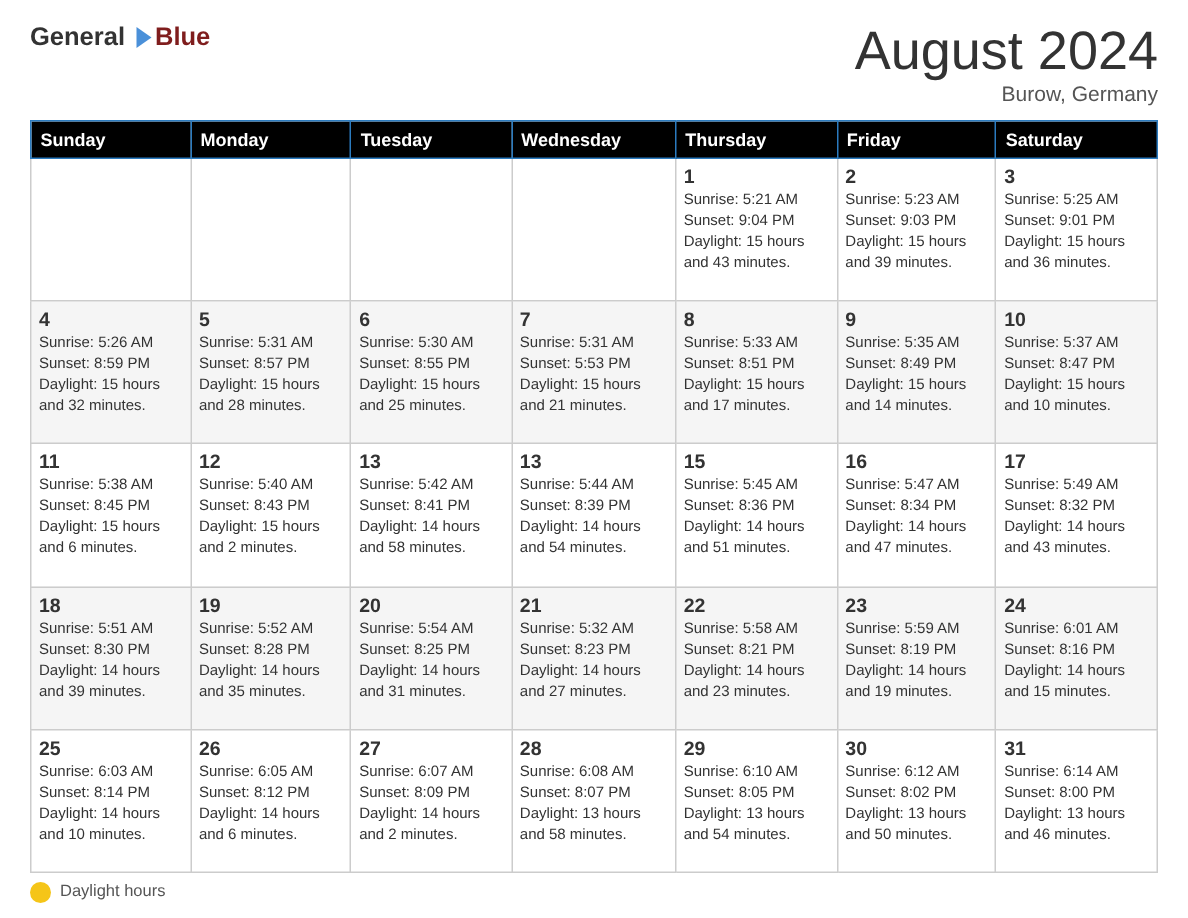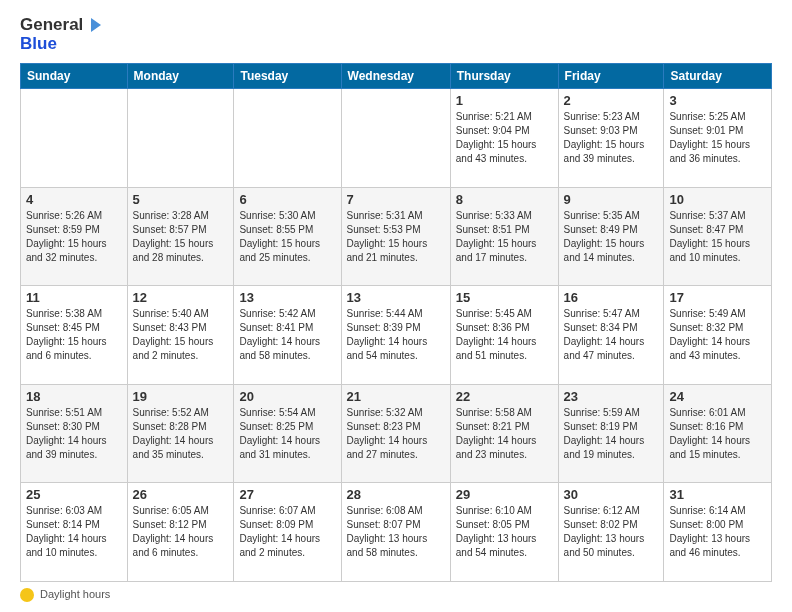--- a/index.html
+++ b/index.html
@@ -41,21 +41,21 @@
       font-size: 14px;
       color: #555;
       margin-top: 2px;
     }
     .calendar-table {
       width: 100%;
       border-collapse: collapse;
       flex: 1;
     }
     .calendar-table th {
-      background-color: #0369a1;
+      background-color: #000000;
       color: #fff;
       font-size: 12px;
       font-weight: bold;
       padding: 5px 6px;
       text-align: left;
       border: 1px solid #2b7bbf;
     }
     .calendar-table td {
       border: 1px solid #ccc;
       vertical-align: top;
@@ -98,30 +98,34 @@
       margin-right: 6px;
       display: inline-block;
     }
   </style>
 </head>
 <body>
 
 <div class="page">
   <div class="header">
     <div class="logo">
-    <div style="display:flex;flex-direction:column;line-height:1.1">
+    <div style="display:flex;line-height:1.1">
       <div style="display:flex;align-items:center;gap:2px">
         <span style="font-size:17px;font-weight:bold;color:#333;font-family:Arial">General</span>
         <svg width="18" height="18" viewBox="0 0 18 18">
           <polygon points="6,2 16,9 6,16" fill="#4a90d9"></polygon>
         </svg>
       </div>
-      <span style="font-size:17px;font-weight:bold;color:#1d4ed8;font-family:Arial">Blue</span>
+      <span style="font-size:17px;font-weight:bold;color:#7f1d1d;font-family:Arial">Blue</span>
     </div>
   </div>
+    <div class="title-block">
+      <div class="month-year">August 2024</div>
+      <div class="location">Burow, Germany</div>
+    </div>
   </div>
 
   <table class="calendar-table">
     <thead>
       <tr>
         <th>Sunday</th>
         <th>Monday</th>
         <th>Tuesday</th>
         <th>Wednesday</th>
         <th>Thursday</th>
@@ -160,21 +164,21 @@
         <tr>
           <td>
             <span class="day-number">4</span>
             <div class="day-info">Sunrise: 5:26 AM
 Sunset: 8:59 PM
 Daylight: 15 hours
 and 32 minutes.</div>
           </td>
           <td>
             <span class="day-number">5</span>
-            <div class="day-info">Sunrise: 3:28 AM
+            <div class="day-info">Sunrise: 5:31 AM
 Sunset: 8:57 PM
 Daylight: 15 hours
 and 28 minutes.</div>
           </td>
           <td>
             <span class="day-number">6</span>
             <div class="day-info">Sunrise: 5:30 AM
 Sunset: 8:55 PM
 Daylight: 15 hours
 and 25 minutes.</div>

